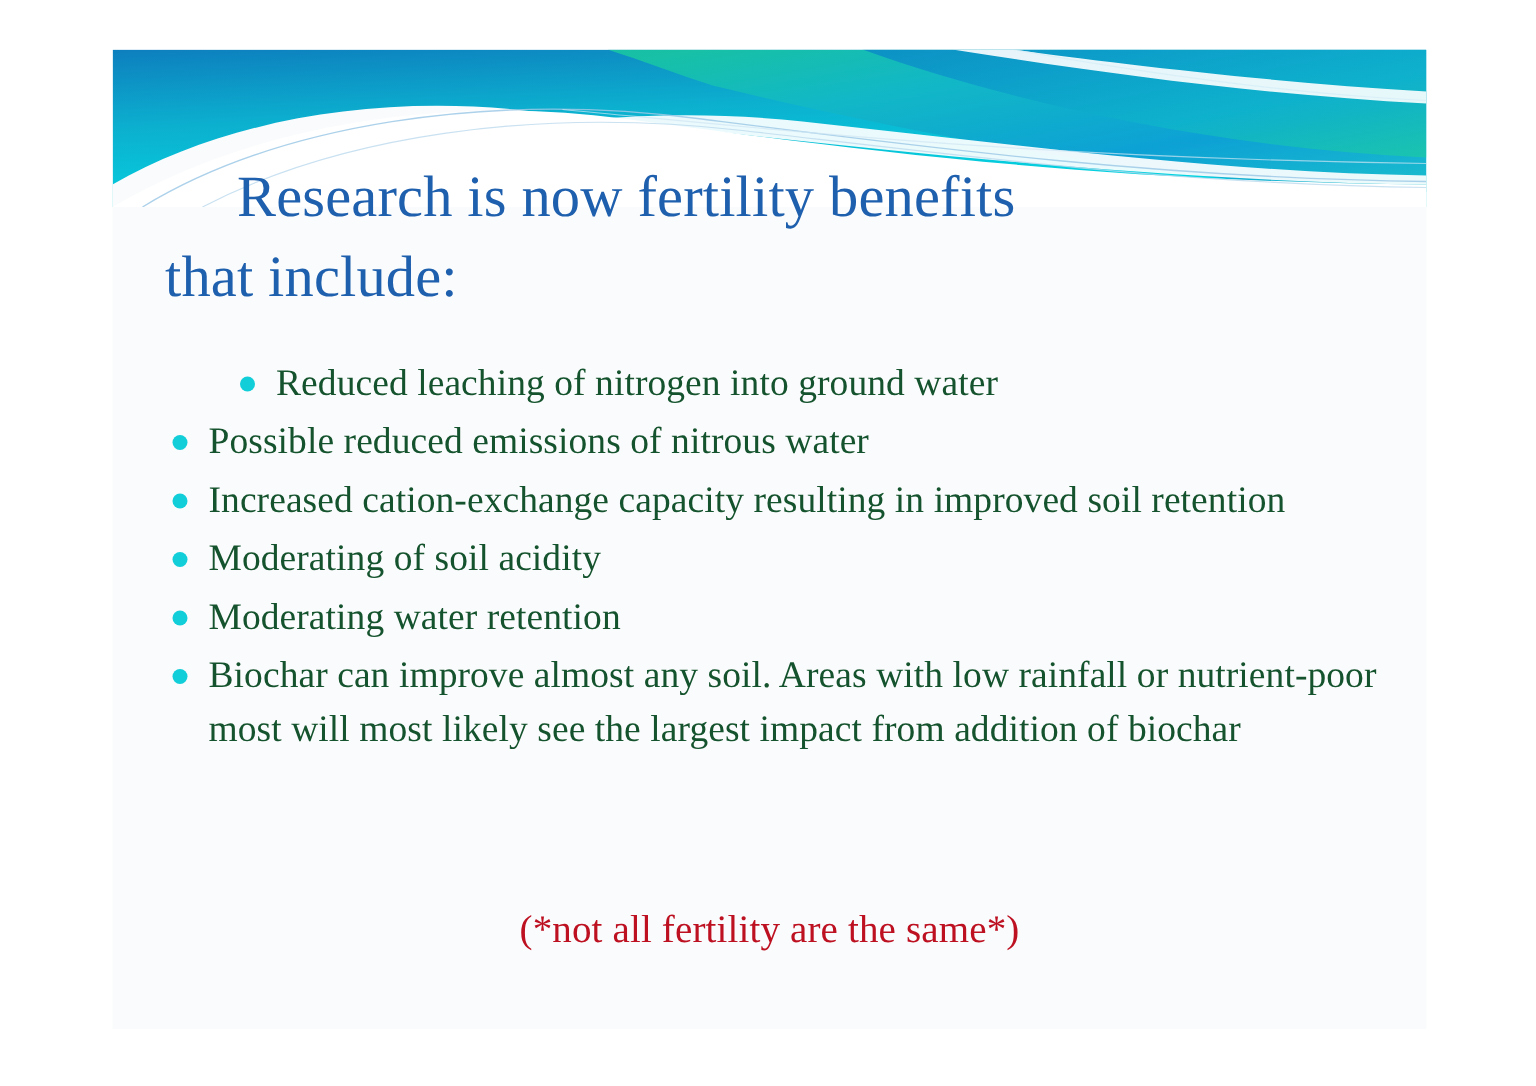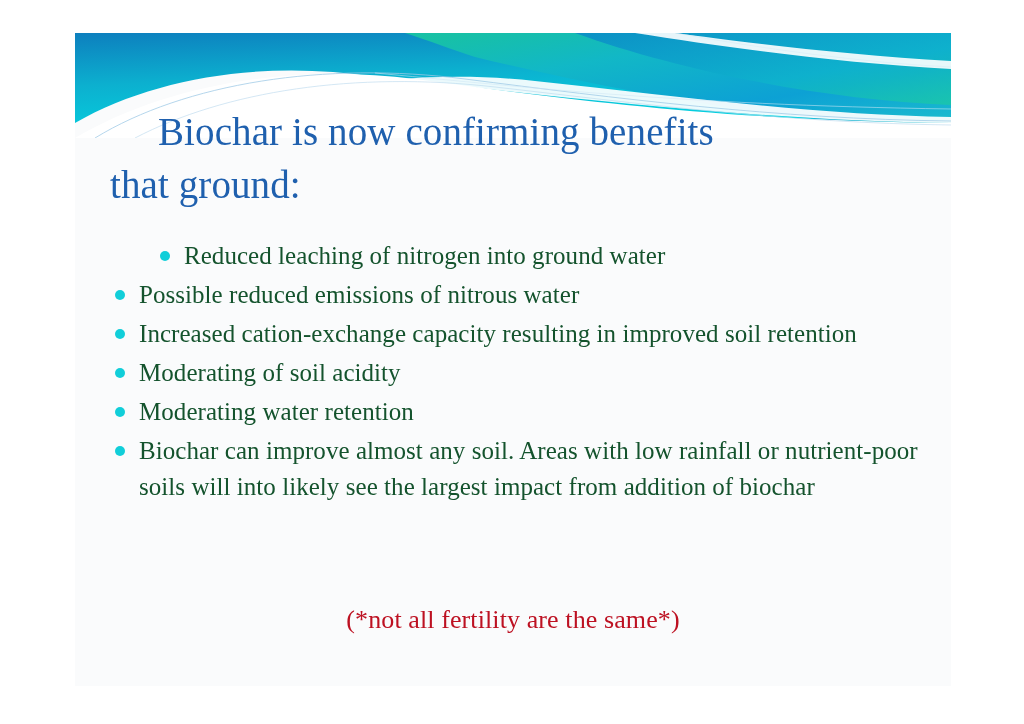--- a/index.html
+++ b/index.html
@@ -138,22 +138,22 @@
       <path d="M 20,105 C 110,50 250,28 390,46 C 540,65 700,86 876,88" fill="none" stroke="#9ec9e6" stroke-width="0.9" opacity="0.85"></path>
       <path d="M 60,105 C 150,58 280,38 420,54 C 560,70 710,90 876,92" fill="none" stroke="#bcd9ee" stroke-width="0.8" opacity="0.8"></path>
       <path d="M 300,40 C 430,52 600,72 876,76" fill="none" stroke="#cfe6f4" stroke-width="0.8" opacity="0.7"></path>
 
       <path d="M 560,0 C 650,14 760,30 876,36 L 876,28 C 770,22 660,8 600,0 Z" fill="#ffffff" opacity="0.9"></path>
       <path d="M 600,0 C 690,16 790,30 876,34" fill="none" stroke="#d6edf7" stroke-width="0.8" opacity="0.75"></path>
     </svg>
   </div>
 
   <div id="title">
-    <span class="ln1">Biochar is now confirming benefits</span>
-    <span class="ln2">that ground:</span>
+    <span class="ln1">Research is now fertility benefits</span>
+    <span class="ln2">that include:</span>
   </div>
 
   <div id="bullets">
 
     <div class="bullet-row indented">
       <span class="dot"></span>
       <span class="btext">Reduced leaching of nitrogen into ground water</span>
     </div>
 
     <div class="bullet-row">
@@ -171,20 +171,20 @@
       <span class="btext">Moderating of soil acidity</span>
     </div>
 
     <div class="bullet-row">
       <span class="dot"></span>
       <span class="btext">Moderating water retention</span>
     </div>
 
     <div class="bullet-row">
       <span class="dot"></span>
-      <span class="btext">Biochar can improve almost any soil. Areas with low rainfall or nutrient-poor soils will into likely see the largest impact from addition of biochar</span>
+      <span class="btext">Biochar can improve almost any soil. Areas with low rainfall or nutrient-poor most will most likely see the largest impact from addition of biochar</span>
     </div>
 
   </div>
 
   <div id="footnote">(*not all fertility are the same*)</div>
 
 </div>
 
 </body></html>

